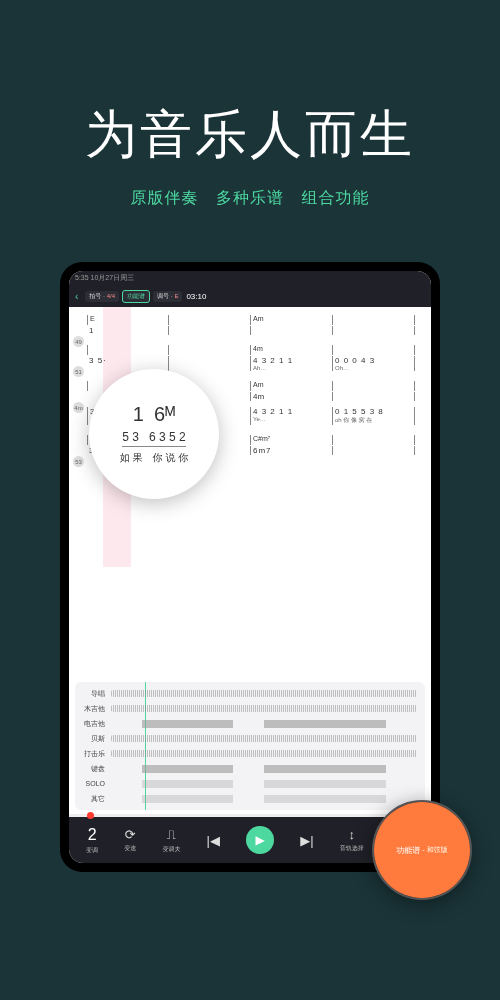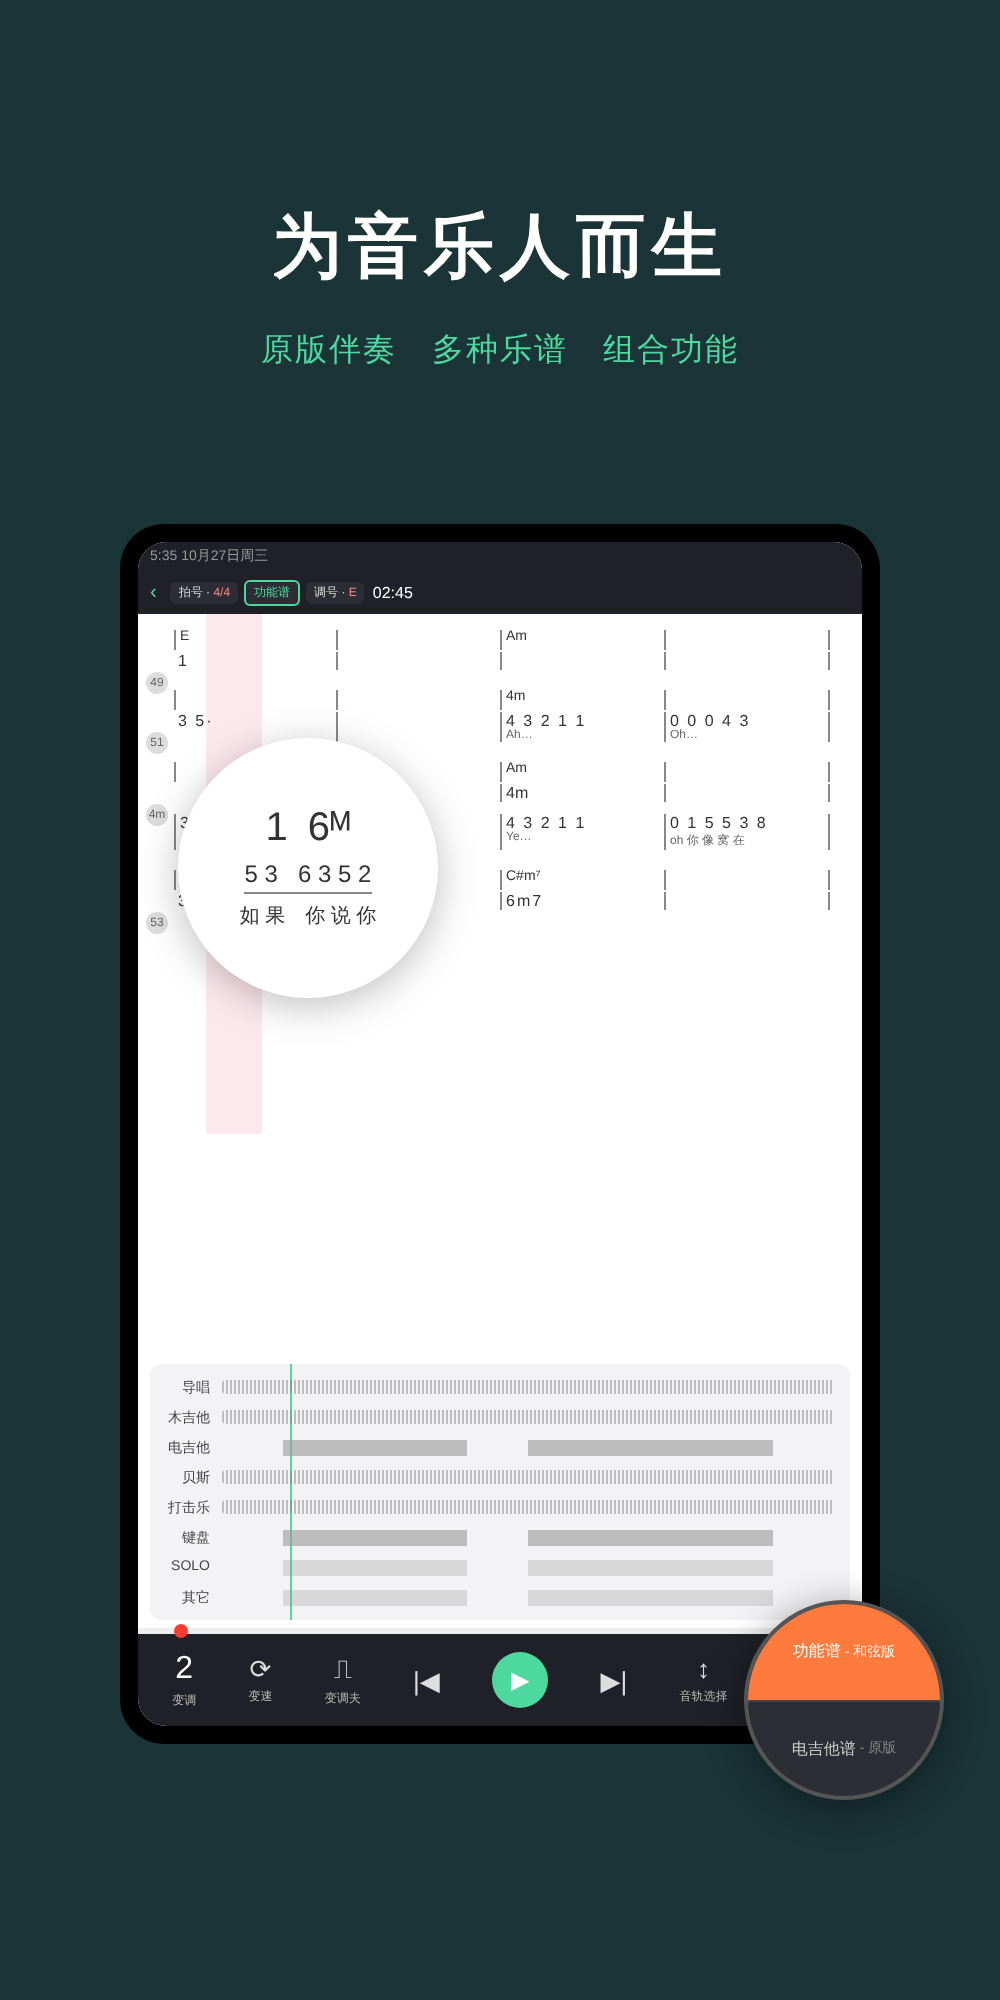--- a/index.html
+++ b/index.html
@@ -9,22 +9,22 @@
   background: #1a3438;
   font-family: -apple-system, "Helvetica Neue", Arial, sans-serif;
   overflow: hidden;
 }
 .hero {
   text-align: center;
   color: #fff;
   padding-top: 100px;
 }
 .hero h1 {
-  font-size: 35px;
-  font-weight: 700;
+  font-size: 52px;
+  font-weight: 400;
   letter-spacing: 3px;
 }
 .hero .sub {
   margin-top: 18px;
   color: #4dd8a0;
   font-size: 16px;
   letter-spacing: 1px;
 }
 .hero .sub span { margin: 0 6px; }
 
@@ -262,21 +262,21 @@
 
     <div class="statusbar">
       <span>5:35  10月27日周三</span>
     </div>
 
     <div class="topbar">
       <span class="back">‹</span>
       <span class="pill"><span>拍号</span> · <span class="v">4/4</span></span>
       <span class="pill g">功能谱</span>
       <span class="pill"><span>调号</span> · <span class="v">E</span></span>
-      <span class="time">02:45</span>
+      <span class="time">03:10</span>
     </div>
 
     <div class="score">
       <div class="pink-col"></div>
 
       <div class="chordrow scoreline">
         <div class="cell">E</div>
         <div class="cell"></div>
         <div class="cell">Am</div>
         <div class="cell"></div>
@@ -442,17 +442,13 @@
     </div>
 
   </div>
 </div>
 
 <div class="popup">
   <div class="opt active">
       <span>功能谱</span>
       <span class="sub2">- 和弦版</span>
     </div>
-  <div class="opt">
-      <span>电吉他谱</span>
-      <span class="sub2">- 原版</span>
-    </div>
 </div>
 
 </body></html>

